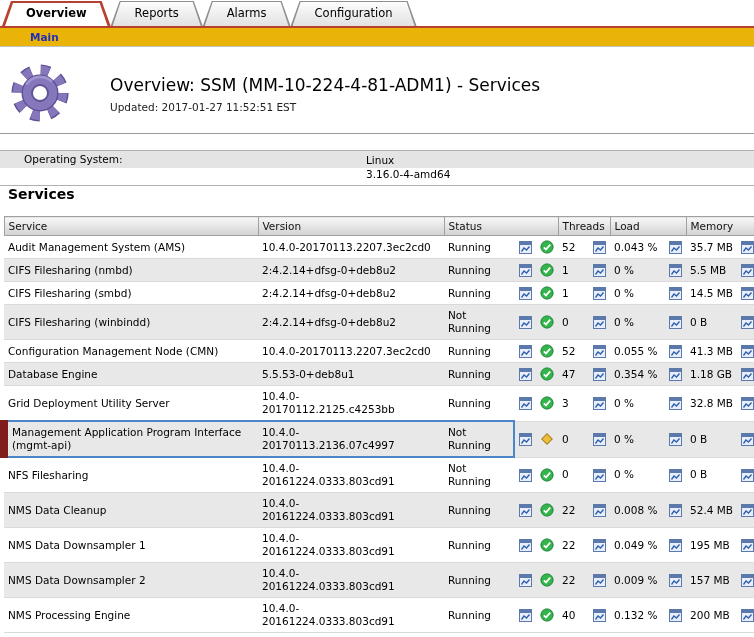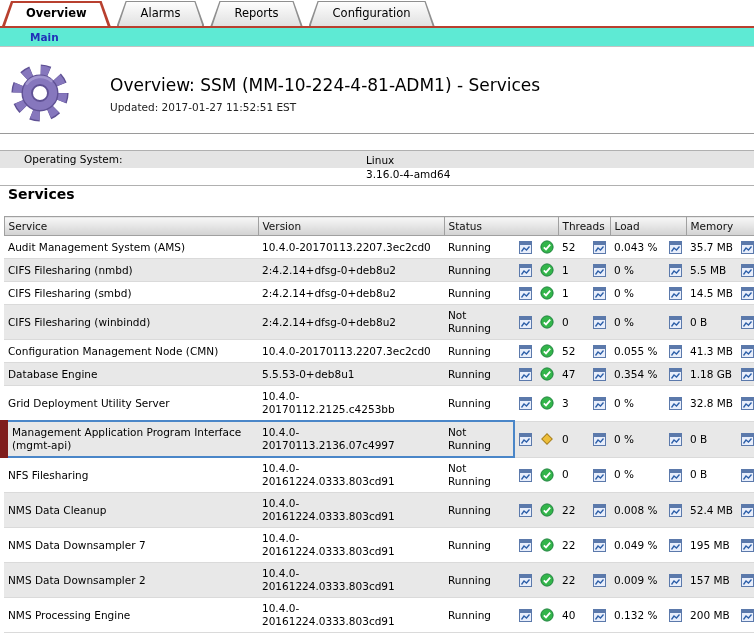--- a/index.html
+++ b/index.html
@@ -1,35 +1,35 @@
 <!DOCTYPE html>
 <html><head>
 <meta charset="utf-8">
 <style>
   * { box-sizing: border-box; margin: 0; padding: 0; }
   html, body { width: 754px; height: 637px; overflow: hidden; background: #fff; }
   body { font-family: "DejaVu Sans", "Liberation Sans", sans-serif; color: #000; font-size: 11px; }
 
   
-  .tabbar { display: flex; gap: 6px; padding: 2px 0 0 2px; height: 28px;
+  .tabbar { display: flex; gap: 0; padding: 2px 0 0 2px; height: 28px;
             border-bottom: 2px solid #b8402f; background: #fff; align-items: flex-end; }
   .tab { position: relative; height: 25px; cursor: pointer; }
   .tab-bg { position: absolute; inset: 0; background: #8f8f8f;
             clip-path: polygon(9px 0, calc(100% - 9px) 0, 100% 100%, 0 100%); }
   .tab-bg::after { content: ""; position: absolute; inset: 1px 2px 0 2px;
             background: linear-gradient(#fdfdfd, #e1e1e1);
             clip-path: polygon(8px 0, calc(100% - 8px) 0, 100% 100%, 0 100%); }
   .tab-label { position: relative; z-index: 1; display: block; line-height: 25px;
             padding: 0 24px; font-size: 11.5px; white-space: nowrap; }
   .tab.active .tab-bg { background: #b8402f; }
   .tab.active .tab-bg::after { background: #fff; inset: 2px 3px 0 3px; }
   .tab.active .tab-label { font-weight: bold; }
 
   
-  .subnav { height: 19px; background: #5eead4; border-bottom: 1px solid #c3c3c3;
+  .subnav { height: 19px; background: #eab308; border-bottom: 1px solid #c3c3c3;
             line-height: 18px; }
   .subnav a { margin-left: 30px; color: #2130b8; font-size: 10.5px; font-weight: bold;
             text-decoration: none; cursor: pointer; }
 
   
   .masthead { display: flex; align-items: flex-start; padding: 16px 0 10px 10px; }
   .gear { width: 60px; height: 60px; flex: 0 0 60px; }
   .masthead-text { margin-left: 40px; padding-top: 12px; }
   .page-title { font-size: 17px; font-weight: 400; }
   .updated { font-size: 10.5px; color: #222; margin-top: 6px; }
@@ -65,25 +65,25 @@
 </head>
 <body>
 
 <div class="tabbar">
   <div class="tab active">
     <span class="tab-bg"></span>
     <span class="tab-label">Overview</span>
   </div>
   <div class="tab">
     <span class="tab-bg"></span>
-    <span class="tab-label">Alarms</span>
+    <span class="tab-label">Reports</span>
   </div>
   <div class="tab">
     <span class="tab-bg"></span>
-    <span class="tab-label">Reports</span>
+    <span class="tab-label">Alarms</span>
   </div>
   <div class="tab">
     <span class="tab-bg"></span>
     <span class="tab-label">Configuration</span>
   </div>
 </div>
 
 <div class="subnav">
   <a>Main</a>
 </div>
@@ -457,21 +457,21 @@
             <path d="M2.5 10.5 L5 7 L7.5 9 L10.5 5.5" fill="none" stroke="#2d5fa8" stroke-width="1.3"></path>
           </svg></td>
     <td class="c-num">52.4 MB</td>
     <td class="c-icon"><svg width="13" height="13" viewBox="0 0 13 13">
             <rect x="0.5" y="0.5" width="12" height="12" fill="#e8eefb" stroke="#5b79ab"></rect>
             <rect x="1" y="1" width="11" height="3" fill="#5b79ab"></rect>
             <path d="M2.5 10.5 L5 7 L7.5 9 L10.5 5.5" fill="none" stroke="#2d5fa8" stroke-width="1.3"></path>
           </svg></td>
   </tr>
       <tr class="row-a">
-    <td class="c-service">NMS Data Downsampler 7</td>
+    <td class="c-service">NMS Data Downsampler 1</td>
     <td class="c-version">10.4.0-
 20161224.0333.803cd91</td>
     <td class="c-status">Running</td>
     <td class="c-icon"><svg width="13" height="13" viewBox="0 0 13 13">
             <rect x="0.5" y="0.5" width="12" height="12" fill="#e8eefb" stroke="#5b79ab"></rect>
             <rect x="1" y="1" width="11" height="3" fill="#5b79ab"></rect>
             <path d="M2.5 10.5 L5 7 L7.5 9 L10.5 5.5" fill="none" stroke="#2d5fa8" stroke-width="1.3"></path>
           </svg></td>
     <td class="c-icon"><svg width="14" height="14" viewBox="0 0 14 14">
             <circle cx="7" cy="7" r="6.1" fill="#33b54a" stroke="#188038" stroke-width="1"></circle>

